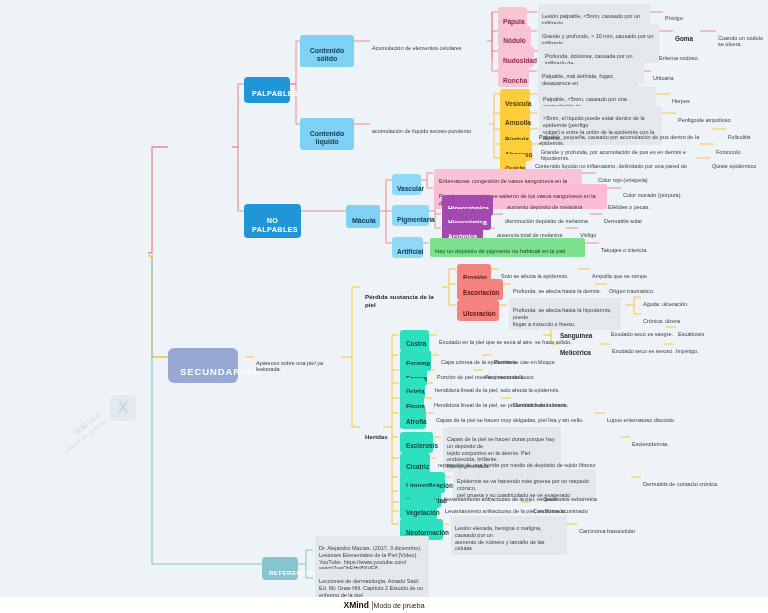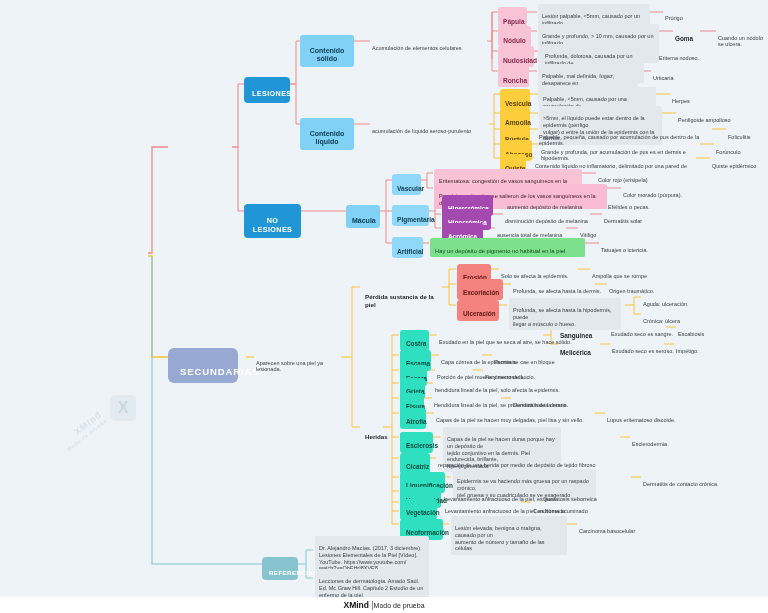--- a/index.html
+++ b/index.html
@@ -308,24 +308,24 @@
 
 
   <div class="node lvl1" style="left:168px;top:348px;width:70px;text-align:center;">
     <span>SECUNDARIAS</span>
   </div>
   <div class="node plainb" style="left:256px;top:353px;width:86px;">
     <span>Aparecen sobre una piel ya lesionada.</span>
   </div>
 
   <div class="node blue" style="left:244px;top:77px;width:46px;text-align:center;">
-    <span>LESIONES</span>
+    <span>PALPABLES</span>
   </div>
   <div class="node blue" style="left:244px;top:204px;width:57px;text-align:center;">
-    <span>NO LESIONES</span>
+    <span>NO PALPABLES</span>
   </div>
 
   <div class="node lblue" style="left:300px;top:35px;width:54px;text-align:center;">
     <span>Contenido sólido</span>
   </div>
   <div class="node plainb" style="left:372px;top:38px;width:116px;">
     <span>Acumulación de elementos celulares</span>
   </div>
   <div class="node lblue" style="left:300px;top:118px;width:54px;text-align:center;">
     <span>Contenido líquido</span>

